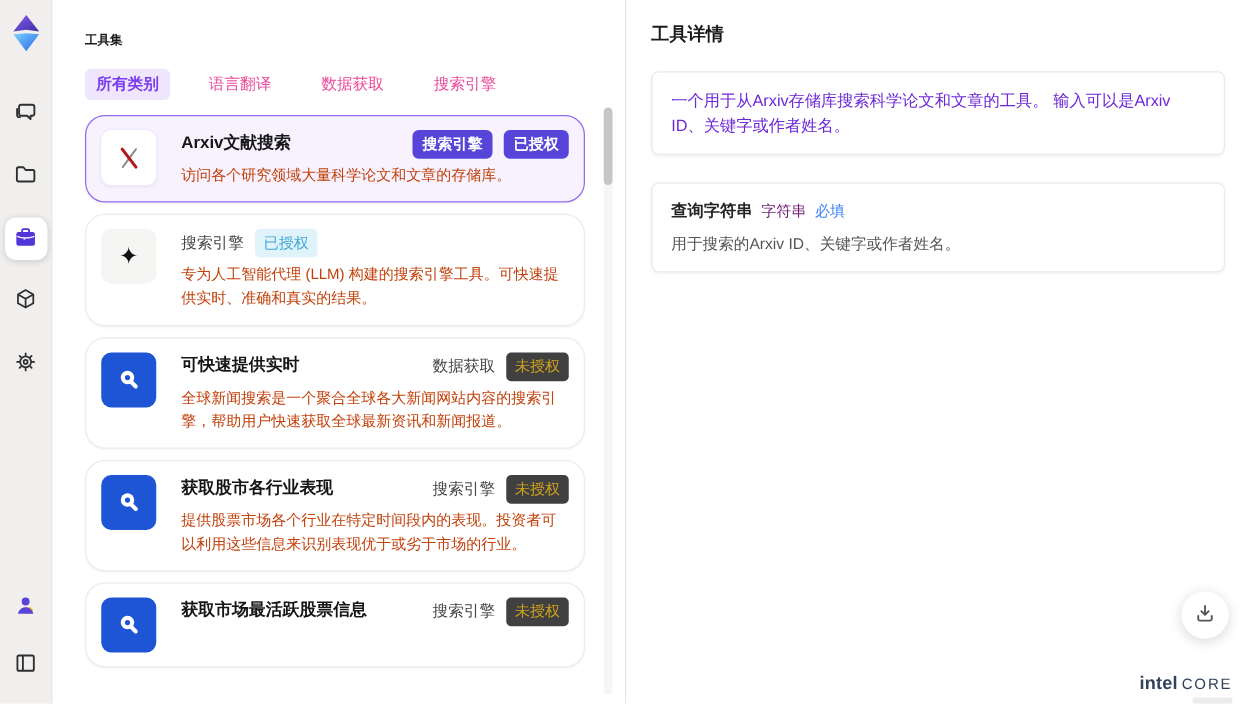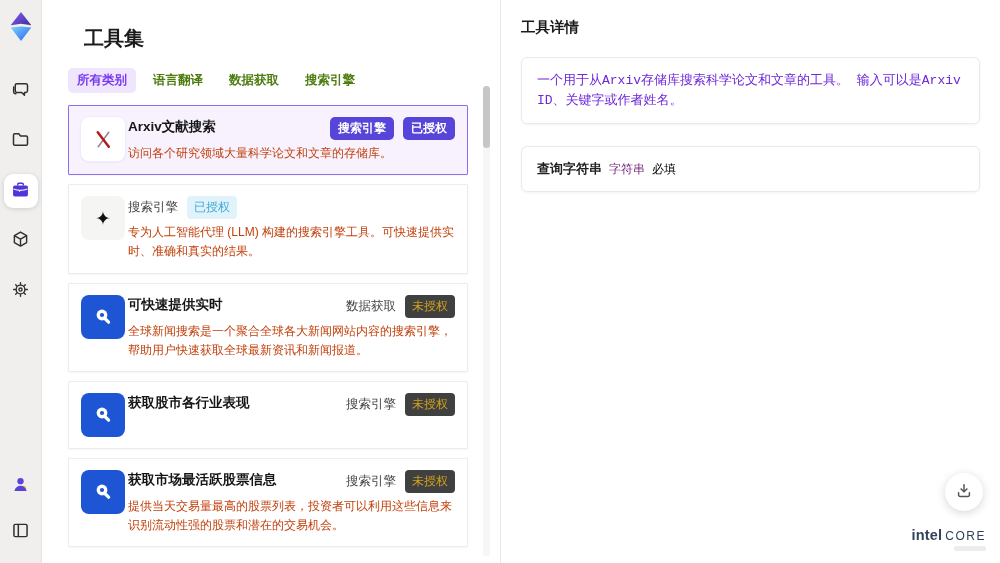--- a/index.html
+++ b/index.html
@@ -20,32 +20,32 @@
   .rail-btn {
     width: 34px; height: 34px; display: flex; align-items: center; justify-content: center;
     border-radius: 9px; cursor: pointer; background: transparent; border: none;
   }
   .rail-btn.active { background: #ffffff; box-shadow: 0 1px 5px rgba(0,0,0,.14); }
   .rail-bottom { margin-top: auto; display: flex; flex-direction: column; align-items: center; gap: 12px; padding-bottom: 14px; }
 
   
   .list-panel { position: absolute; left: 42px; top: 0; width: 458px; height: 100%; background: #fff; }
   .list-inner { padding: 16px 26px 0 26px; }
-  .tools-title { font-size: 20px; font-weight: 700; margin: 9px 0 16px 16px; }
-  .tabs { display: flex; gap: 8px; margin-bottom: 12px; }
+  .tools-title { font-size: 10px; font-weight: 700; margin: 9px 0 16px 0; }
+  .tabs { display: flex; gap: 22px; margin-bottom: 12px; }
   .tab {
     border: none; background: transparent; font-family: inherit; font-size: 12.5px;
-    color: #4d7c0f; padding: 4px 9px; border-radius: 5px; cursor: pointer; white-space: nowrap; font-weight: bold;
+    color: #ec4899; padding: 4px 9px; border-radius: 5px; cursor: pointer; white-space: nowrap;
   }
   .tab.active { background: #efe6fd; color: #7a3bee; font-weight: 700; }
 
   .cards { display: flex; flex-direction: column; gap: 9px; padding-right: 6px; }
   .card {
-    display: flex; gap: 3px; padding: 11px 12px; background: #fff;
-    border: 1px solid #ececec; border-radius: 1px; box-shadow: 0 1px 2px rgba(0,0,0,.04);
+    display: flex; gap: 20px; padding: 11px 12px; background: #fff;
+    border: 1px solid #ececec; border-radius: 16px; box-shadow: 0 1px 2px rgba(0,0,0,.04);
     cursor: pointer;
   }
   .card.selected { border: 1.5px solid #8f6cf0; background: #f7f2fe; }
   .card-icon {
     width: 44px; height: 44px; flex: none; border-radius: 8px;
     display: flex; align-items: center; justify-content: center; background: #f5f5f4;
   }
   .card-icon.bg-white { background: #ffffff; box-shadow: 0 0 0 1px #f0eaff, 0 1px 3px rgba(0,0,0,.08); }
   .card-icon.bg-blue { background: #1d55d5; }
   .card-icon .glyph { display: none; line-height: 0; }
@@ -63,41 +63,41 @@
   .auth-badge.info { background: #e1f3fa; color: #3fa9d4; font-size: 12px; padding: 3px 7px; border-radius: 4px; }
   .auth-badge.warn { background: #404040; color: #cfa11d; font-size: 12px; padding: 3px 7px; border-radius: 4px; }
   .card-desc { font-size: 12px; color: #c2410c; line-height: 1.6; margin-top: 4px; }
 
   .list-scrollbar { position: absolute; right: 10px; top: 86px; width: 7px; height: 470px; background: #f6f6f6; border-radius: 4px; }
   .list-thumb { width: 7px; height: 62px; background: #c6c6c6; border-radius: 4px; cursor: pointer; }
 
   
   .detail-panel {
     position: absolute; left: 500px; top: 0; right: 0; height: 100%;
-    border-left: 1px solid #e7e7e7; padding: 18px 20px 0 20px; background: #fff; font-family: Liberation Mono, monospace;
+    border-left: 1px solid #e7e7e7; padding: 18px 20px 0 20px; background: #fff;
   }
   .detail-title { font-size: 14.5px; font-weight: 700; margin-bottom: 20px; }
   .section-heading { font-size: 13.5px; font-weight: 700; margin-bottom: 12px; }
   .info-box {
     border: 1px solid #eaeaea; border-radius: 6px; background: #fff;
     box-shadow: 0 1px 3px rgba(0,0,0,.05); padding: 13px 15px; margin-bottom: 22px;
   }
   .intro-text { font-size: 13px; color: #6d28d9; line-height: 1.5; }
   .param-head { font-size: 13px; font-weight: 700; color: #222; }
   .param-type { font-size: 12px; color: #701a75; font-weight: 400; margin-left: 7px; }
-  .param-required { font-size: 12px; color: #000000; font-weight: 400; margin-left: 7px; }
+  .param-required { font-size: 12px; color: #3b82f6; font-weight: 400; margin-left: 7px; }
   .param-desc { font-size: 12.5px; color: #555; margin-top: 9px; }
 
   
   .fab {
     position: absolute; right: 17px; bottom: 52px; width: 38px; height: 38px;
     border-radius: 50%; background: #fff; border: none; cursor: pointer;
     box-shadow: 0 2px 10px rgba(0,0,0,.16); display: flex; align-items: center; justify-content: center;
   }
-  .intel-brand { position: absolute; right: 14px; bottom: 12px; text-align: center; color: #31435a; }
+  .intel-brand { position: absolute; right: 14px; bottom: 0; text-align: center; color: #31435a; }
   .brand-line { white-space: nowrap; }
   .intel-text { font-size: 14.5px; font-weight: 700; letter-spacing: .2px; }
   .core-text { font-size: 12px; font-weight: 400; letter-spacing: 1.5px; margin-left: 3px; }
   .brand-sub { width: 32px; height: 5px; background: #ececec; border-radius: 2px; margin: 2px 0 0 auto; }
 </style>
 </head>
 <body>
 
 <nav class="rail">
   <div class="rail-logo">
@@ -267,20 +267,21 @@
 
     </div>
     <div class="card-body">
       <div class="title-row">
         <div class="card-title">获取股市各行业表现</div>
         <div class="card-tags">
           <span class="cat-tag plain">搜索引擎</span>
           <span class="auth-badge warn">未授权</span>
         </div>
       </div>
+      <div class="card-desc">提供股票市场各个行业在特定时间段内的表现。投资者可以利用这些信息来识别表现优于或劣于市场的行业。</div>
     </div>
   </div>
         <div class="card">
     <div class="card-icon bg-blue">
 
       <span class="glyph glyph-qsearch show">
         <svg viewBox="0 0 24 24" width="24" height="24">
           <circle cx="11" cy="10" r="5.4" fill="#ffffff"></circle>
           <circle cx="11" cy="10" r="2.1" fill="#1d55d5"></circle>
           <path d="M14.4 14 17.6 17.2" stroke="#ffffff" stroke-width="3.2" stroke-linecap="round"></path>
@@ -289,41 +290,41 @@
 
     </div>
     <div class="card-body">
       <div class="title-row">
         <div class="card-title">获取市场最活跃股票信息</div>
         <div class="card-tags">
           <span class="cat-tag plain">搜索引擎</span>
           <span class="auth-badge warn">未授权</span>
         </div>
       </div>
-      <div class="card-desc">提供当天交易量最高的股票列表，投资者可以利用这些信息来识别流动性强的股票和潜在的交易机会。</div>
     </div>
   </div>
       </div>
   </div>
   <div class="list-scrollbar">
     <div class="list-thumb"></div>
   </div>
 </section>
 
 <section class="detail-panel">
   <h2 class="detail-title">工具详情</h2>
 
   <div class="info-box">
     <p class="intro-text">一个用于从Arxiv存储库搜索科学论文和文章的工具。 输入可以是Arxiv ID、关键字或作者姓名。</p>
   </div>
 
   <div class="info-box">
     <div class="param-head">
       <span>查询字符串</span><span class="param-type">字符串</span><span class="param-required">必填</span>
     </div>
+    <p class="param-desc">用于搜索的Arxiv ID、关键字或作者姓名。</p>
   </div>
 </section>
 
 <button class="fab">
   <span>
     <svg viewBox="0 0 24 24" width="20" height="20" fill="none" stroke="#555" stroke-width="1.8" stroke-linecap="round" stroke-linejoin="round">
       <path d="M12 4.5v8"></path>
       <path d="M8.5 9.5 12 13l3.5-3.5"></path>
       <path d="M5.5 14v2.8A1.8 1.8 0 0 0 7.3 18.6h9.4a1.8 1.8 0 0 0 1.8-1.8V14"></path>
     </svg>

